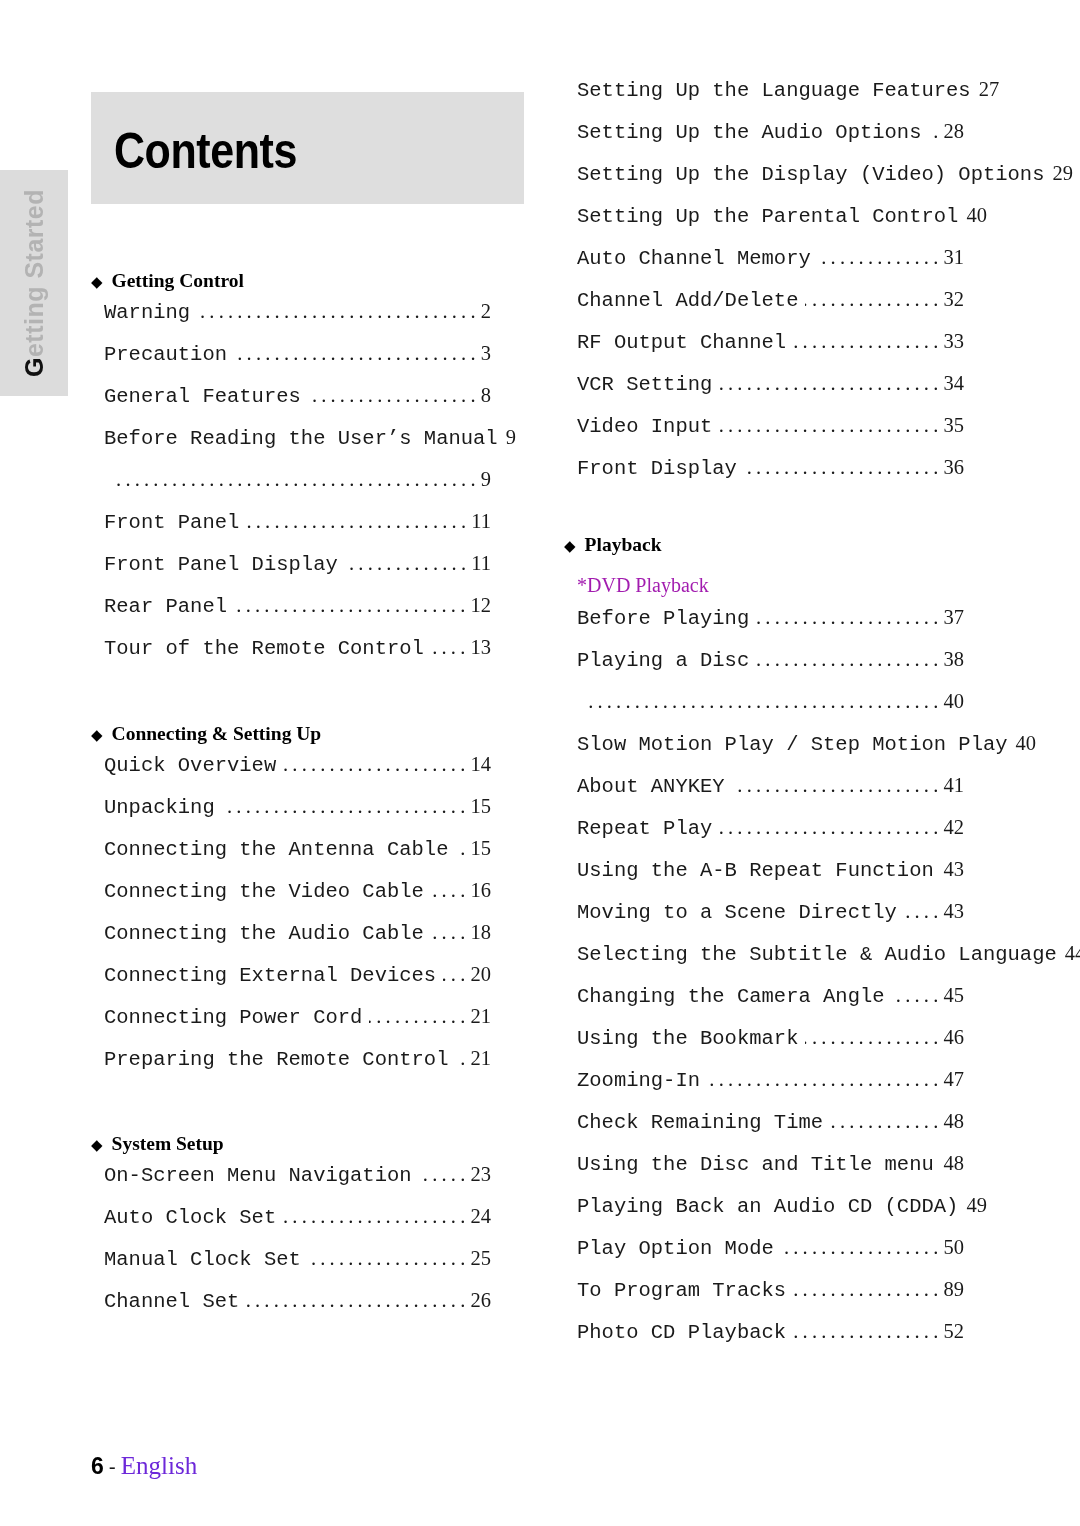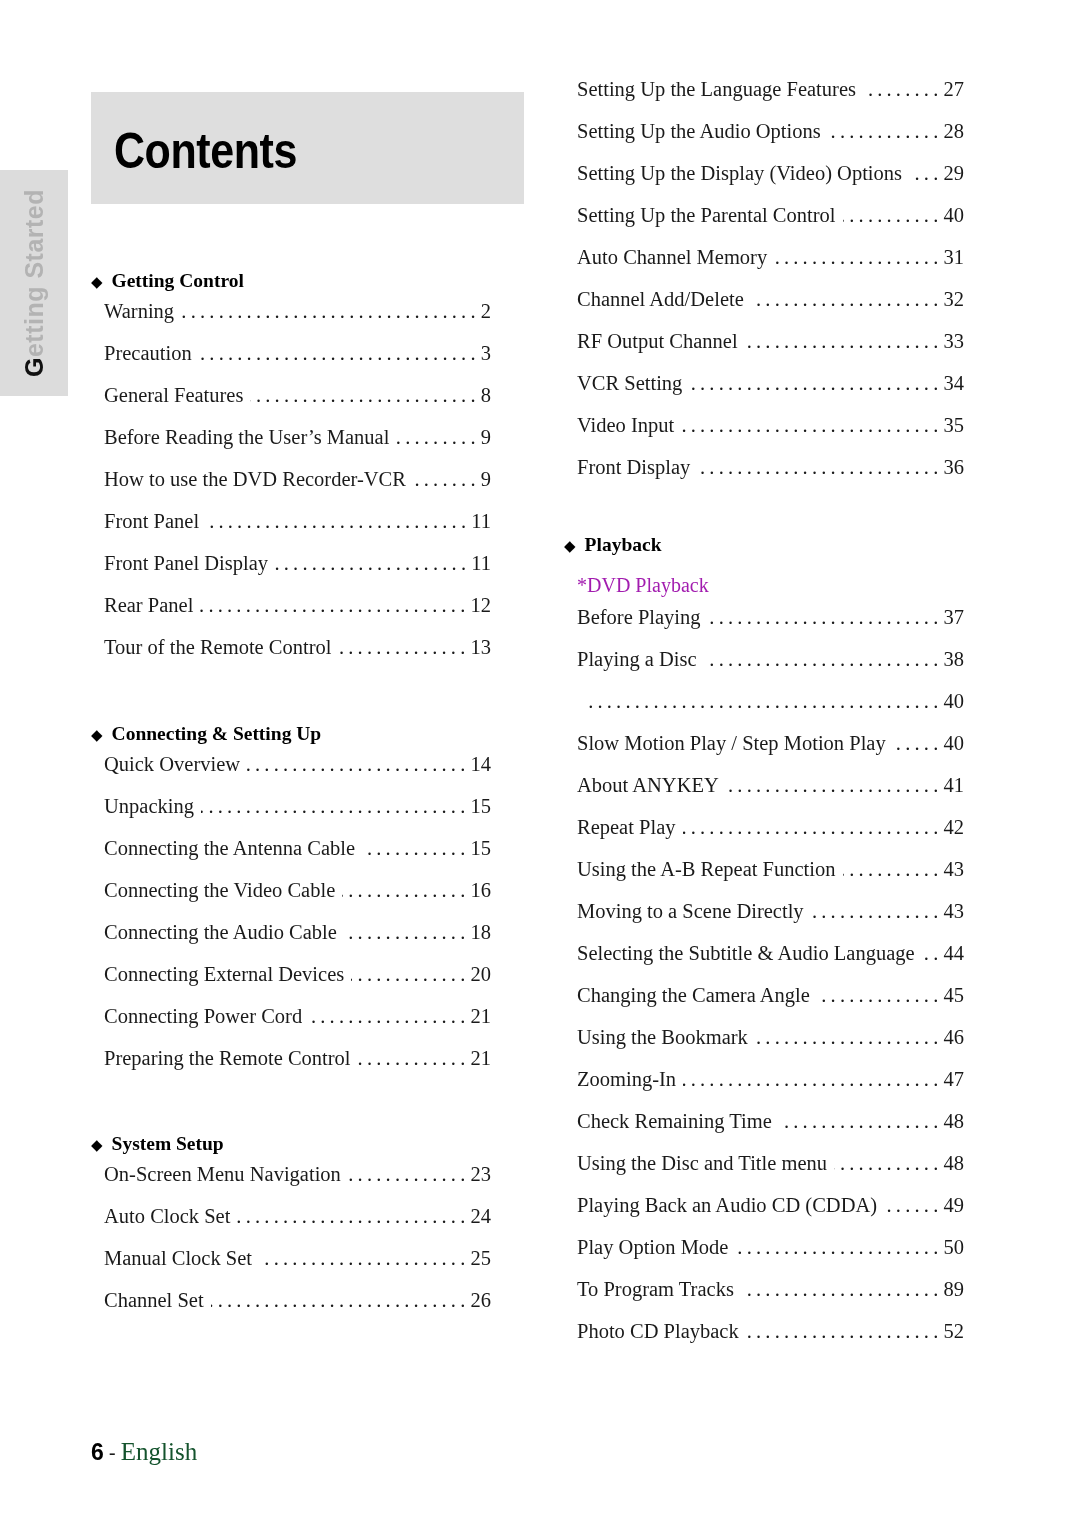--- a/index.html
+++ b/index.html
@@ -112,21 +112,21 @@
 
   .toc-entry {
     display: flex;
     align-items: baseline;
     margin-left: 13px;
     height: 42px;
     font-size: 20.5px;
     color: #1a1a1a;
     white-space: nowrap;
   }
-  .entry-title { flex: 0 0 auto; }
+  .entry-title { flex: 0 0 auto; font-family: Liberation Mono, monospace; }
   .entry-gap   { flex: 0 0 auto; width: 7px; }
   .entry-dots {
     flex: 1 1 auto;
     overflow: hidden;
     white-space: nowrap;
     letter-spacing: 4.2px;
     color: #1a1a1a;
     font-size: 20.5px;
     text-align: right;
     direction: rtl;
@@ -153,21 +153,22 @@
     color: #000;
   }
   .footer-sep {
     font-family: "Liberation Sans", "DejaVu Sans", sans-serif;
     font-size: 21px;
     margin: 0 5px;
     color: #1a1a1a;
   }
   .footer-lang {
     font-size: 25px;
-    color: #14532d;
+    color: #6d28d9;
+    margin-top: 14px;
   }
 </style>
 </head>
 <body>
 
 <div class="side-tab">
   <div class="side-tab-label"><span class="cap">G</span><span>etting Started</span></div>
 </div>
 
 <div class="header-band">
@@ -217,21 +218,20 @@
         <span class="entry-dots">...........................................................</span>
         <span class="entry-page">8</span>
       </div>
       <div class="toc-entry">
         <span class="entry-title">Before Reading the User’s Manual</span>
         <span class="entry-gap"></span>
         <span class="entry-dots">...........................................................</span>
         <span class="entry-page">9</span>
       </div>
       <div class="toc-entry">
-        <span class="entry-title">How to use the DVD Recorder-VCR</span>
         <span class="entry-gap"></span>
         <span class="entry-dots">...........................................................</span>
         <span class="entry-page">9</span>
       </div>
       <div class="toc-entry">
         <span class="entry-title">Front Panel</span>
         <span class="entry-gap"></span>
         <span class="entry-dots">...........................................................</span>
         <span class="entry-page">11</span>
       </div>

